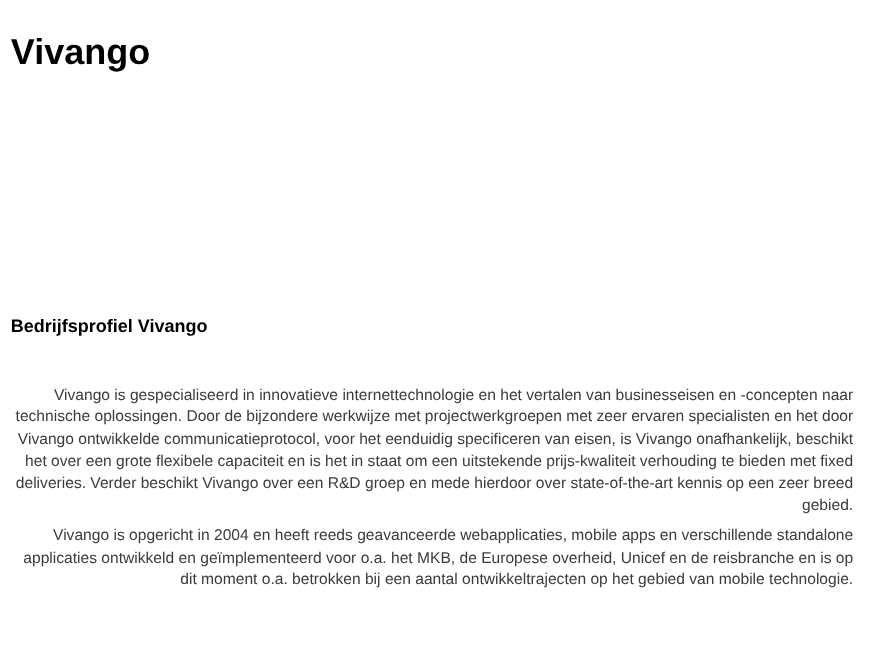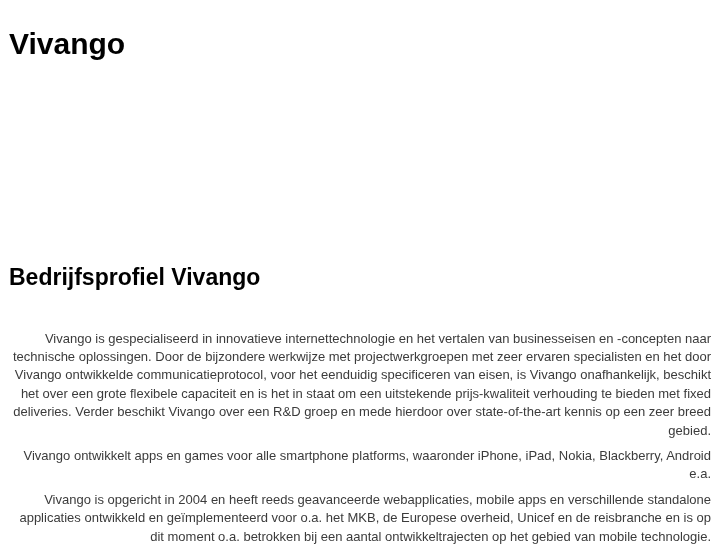--- a/index.html
+++ b/index.html
@@ -21,21 +21,21 @@
     font-weight: bold;
     line-height: 1.1;
     color: var(--heading-color, #000000);
     margin: 27px 0 0 0;
     letter-spacing: 0;
   }
   .spacer {
     height: 204px;
   }
   h2.section-heading {
-    font-size: 23px;
+    font-size: 15px;
     font-weight: bold;
     line-height: 1.2;
     color: var(--heading-color, #000000);
     margin: 0 0 38px 0;
   }
   p.body-par {
     font-size: 13px;
     line-height: 18.4px;
     color: var(--body-color, #3b3b3b);
     margin: 0 0 7px 0;
@@ -47,16 +47,15 @@
 
 <div class="page">
   <h1 class="site-title">Vivango</h1>
 
   <div class="spacer"></div>
 
   <h2 class="section-heading">Bedrijfsprofiel Vivango</h2>
 
   <p class="body-par">Vivango is gespecialiseerd in innovatieve internettechnologie en het vertalen van businesseisen en -concepten naar technische oplossingen. Door de bijzondere werkwijze met projectwerkgroepen met zeer ervaren specialisten en het door Vivango ontwikkelde communicatieprotocol, voor het eenduidig specificeren van eisen, is Vivango onafhankelijk, beschikt het over een grote flexibele capaciteit en is het in staat om een uitstekende prijs-kwaliteit verhouding te bieden met fixed deliveries. Verder beschikt Vivango over een R&amp;D groep en mede hierdoor over state-of-the-art kennis op een zeer breed gebied.</p>
 
-  <p class="body-par">Vivango ontwikkelt apps en games voor alle smartphone platforms, waaronder iPhone, iPad, Nokia, Blackberry, Android e.a.</p>
 
   <p class="body-par">Vivango is opgericht in 2004 en heeft reeds geavanceerde webapplicaties, mobile apps en verschillende standalone applicaties ontwikkeld en geïmplementeerd voor o.a. het MKB, de Europese overheid, Unicef en de reisbranche en is op dit moment o.a. betrokken bij een aantal ontwikkeltrajecten op het gebied van mobile technologie.</p>
 </div>
 
 </body></html>

